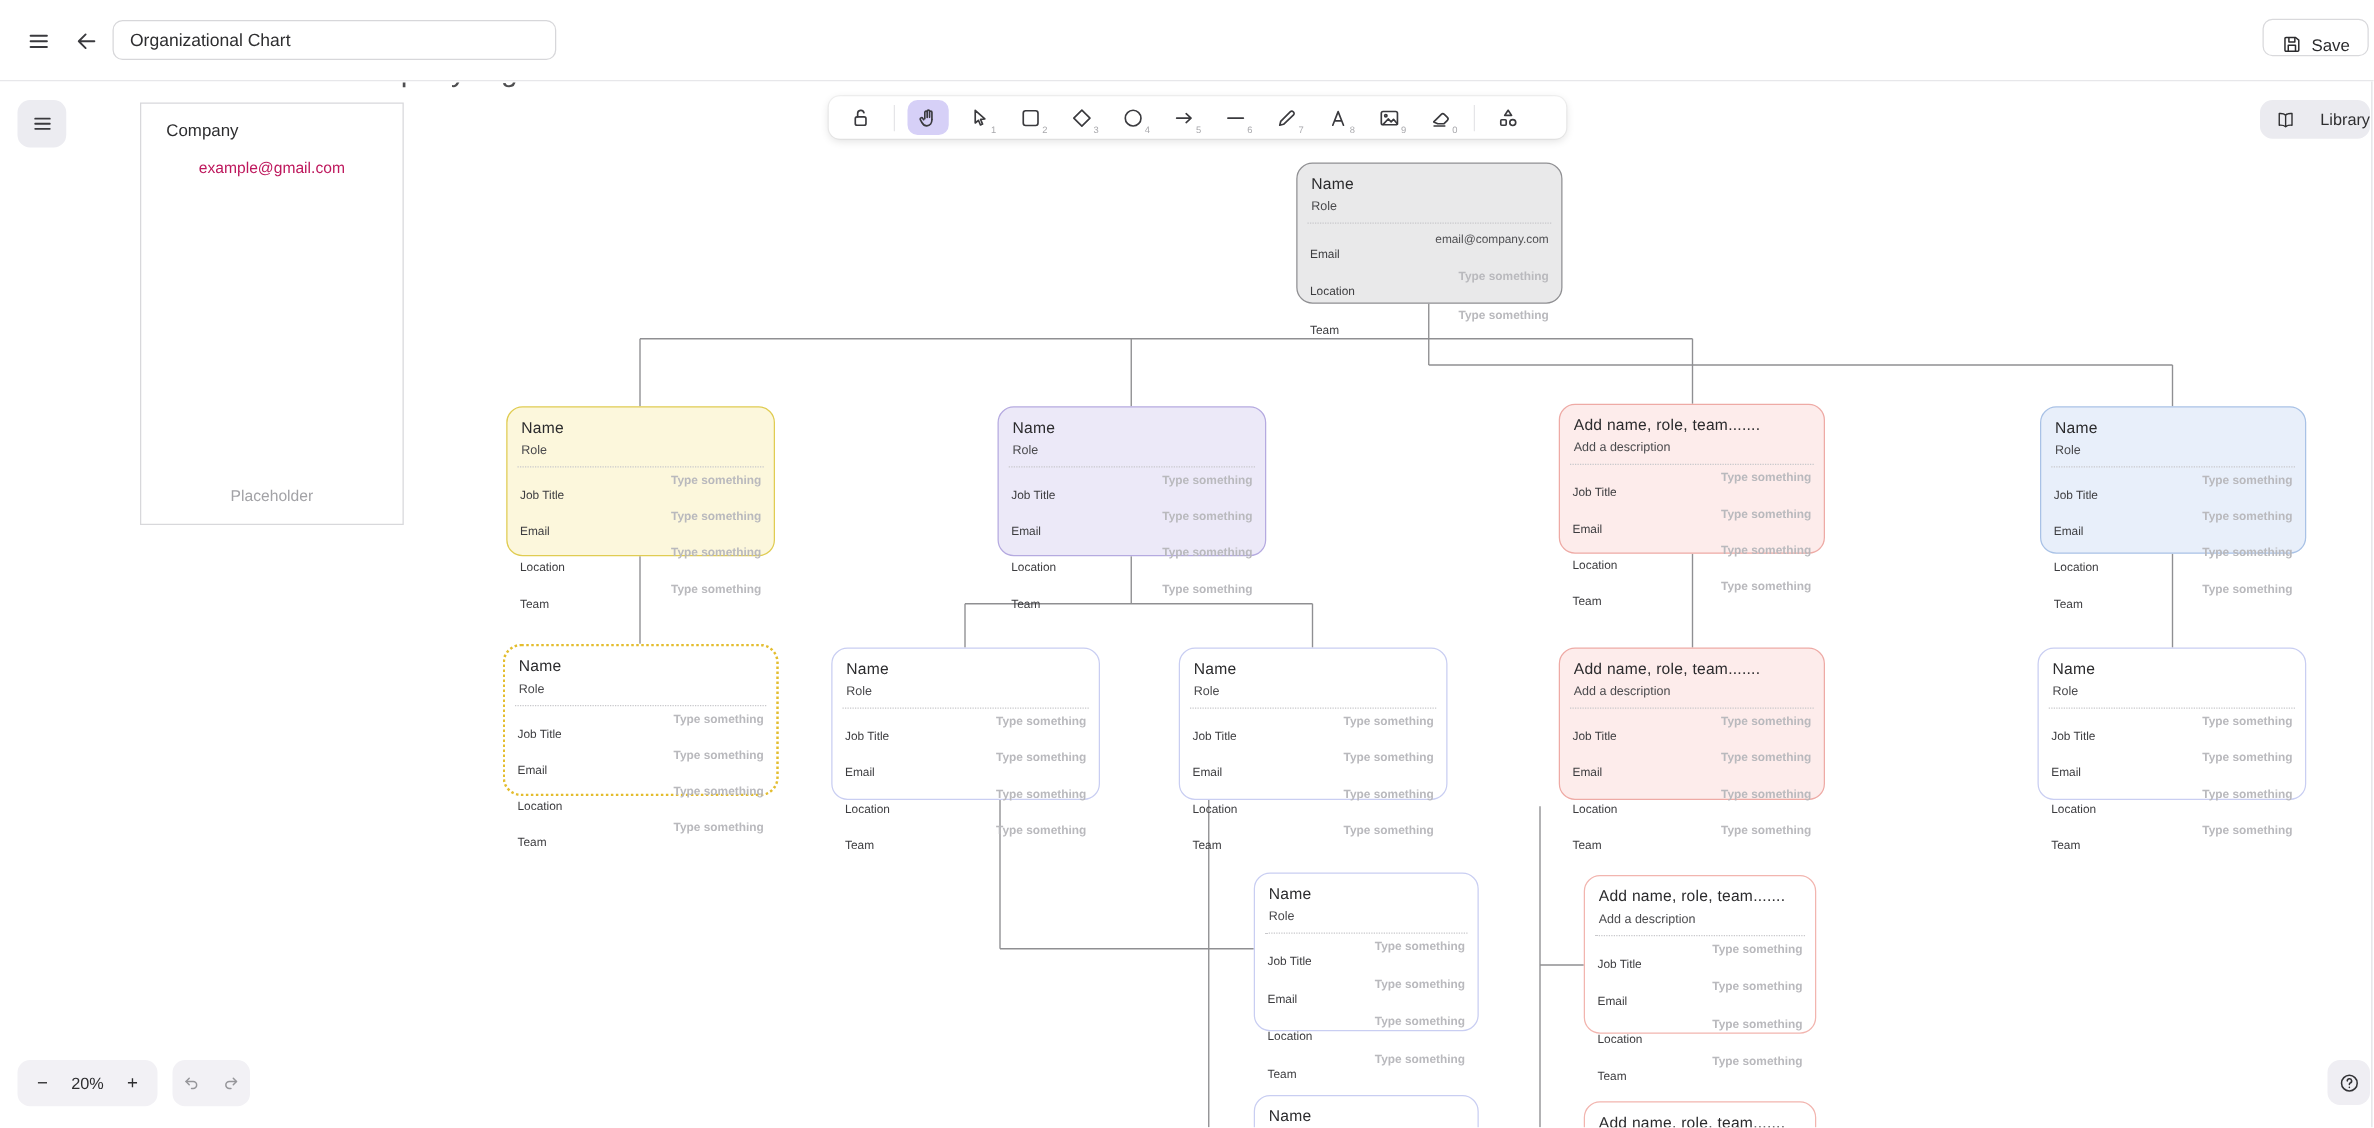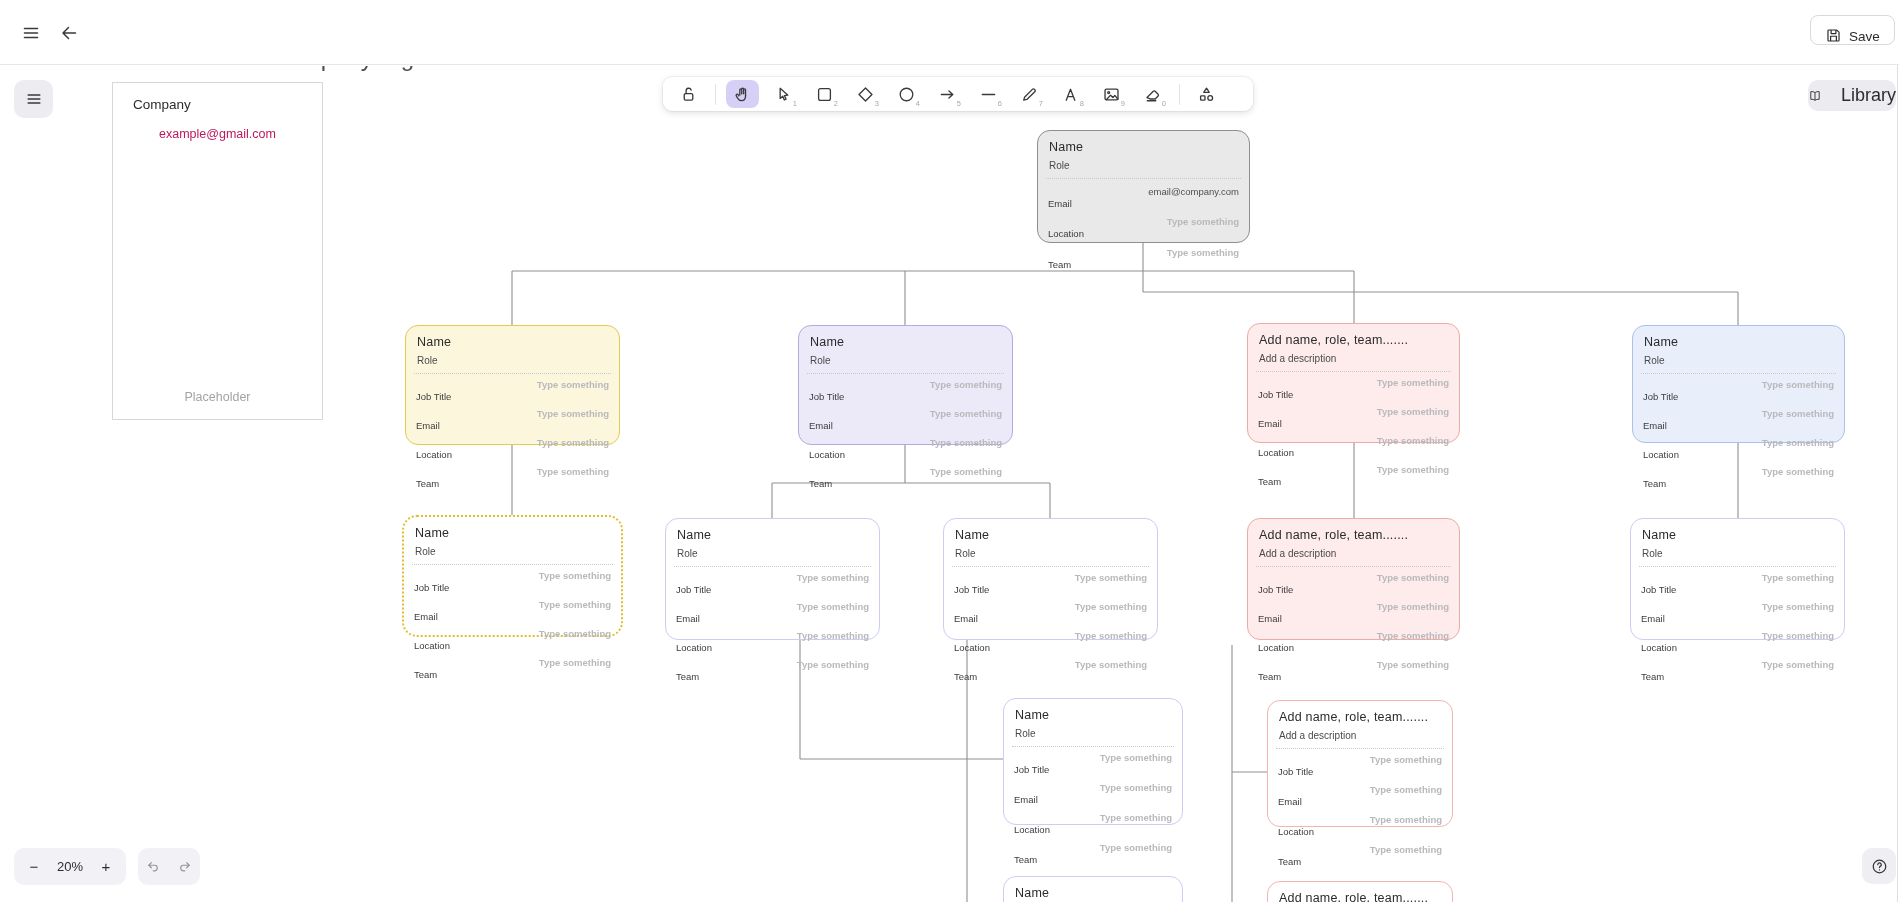--- a/index.html
+++ b/index.html
@@ -27,21 +27,21 @@
   .clip-head span{display:block;font-size:24px;line-height:1;color:#4e4e50;white-space:nowrap;transform:translateY(-20px);}
 
   
   .toolbar{position:absolute;left:663px;top:12px;width:590px;height:34px;background:#fff;border-radius:9px;box-shadow:0 0 0 1px rgba(0,0,0,.045),0 2px 7px rgba(0,0,0,.12);display:flex;align-items:center;padding:0 9px;gap:8px;z-index:40;}
   .tb-btn{position:relative;width:33px;height:28px;border-radius:8px;display:flex;align-items:center;justify-content:center;cursor:pointer;}
   .tb-btn.sel{background:#d6d0f7;}
   .tb-btn svg{stroke:#3a3a3e;}
   .tb-k{position:absolute;right:3px;bottom:0px;font-size:7.5px;color:#a8a8ac;}
   .tb-div{width:1px;height:21px;background:#e5e5e8;margin:0 2px;flex:0 0 1px;}
 
-  .library-btn{position:absolute;left:1808px;top:15px;width:88px;height:31px;background:#ebebf0;border-radius:10px;display:flex;align-items:center;justify-content:space-between;gap:19px;font-size:18px;color:#2e2e30;cursor:pointer;z-index:40;}
+  .library-btn{position:absolute;left:1808px;top:15px;width:88px;height:31px;background:#ebebf0;border-radius:10px;display:flex;align-items:center;justify-content:flex-end;gap:19px;font-size:13px;color:#2e2e30;cursor:pointer;z-index:40;}
 
   
   .side-toggle{position:absolute;left:14px;top:15px;width:39px;height:38px;background:#ececf1;border-radius:10px;z-index:30;}
   .panel{position:absolute;left:112px;top:17px;width:211px;height:338px;background:#fff;border:1px solid #d8d8db;z-index:30;}
   .panel-title{position:absolute;left:20px;top:14px;font-size:13.5px;color:#2d2d2f;}
   .panel-email{position:absolute;left:0;top:44px;width:100%;text-align:center;font-size:12.5px;color:#be185d;}
   .panel-ph{position:absolute;left:0;bottom:15px;width:100%;text-align:center;font-size:12.5px;color:#a3a3a7;margin-top:20px;}
 
   
   .wires{position:absolute;left:0;top:-65px;width:1899px;height:902px;pointer-events:none;}
@@ -81,20 +81,21 @@
   <div class="icon-btn hamburger">
     <svg width="20" height="20" viewBox="0 0 20 20" fill="none" stroke="#3a3a3e" stroke-width="1.6" stroke-linecap="round">
         <path d="M3.5 5.5h13M3.5 10h13M3.5 14.5h13"></path>
       </svg>
   </div>
   <div class="icon-btn backbtn">
     <svg width="20" height="20" viewBox="0 0 20 20" fill="none" stroke="#3a3a3e" stroke-width="1.5" stroke-linecap="round" stroke-linejoin="round">
         <path d="M9.5 4.5 4 10l5.5 5.5M4 10h12.5"></path>
       </svg>
   </div>
+  <input class="title-input" type="text" value="Organizational Chart" style="">
   <div class="save-btn">
     <svg width="17" height="17" viewBox="0 0 20 20" fill="none" stroke="#2b2b2d" stroke-width="1.4" stroke-linejoin="round">
         <path d="M5 3.5h8.5L16.5 6v9.5a1 1 0 0 1-1 1h-11a1 1 0 0 1-1-1v-11a1 1 0 0 1 1-1Z"></path>
         <path d="M7.2 3.5v4.2h5.6V3.5M6.6 16.5v-5.6h6.8v5.6"></path>
       </svg>
     <span>Save</span>
   </div>
 </div>
 
 <div class="canvas">

